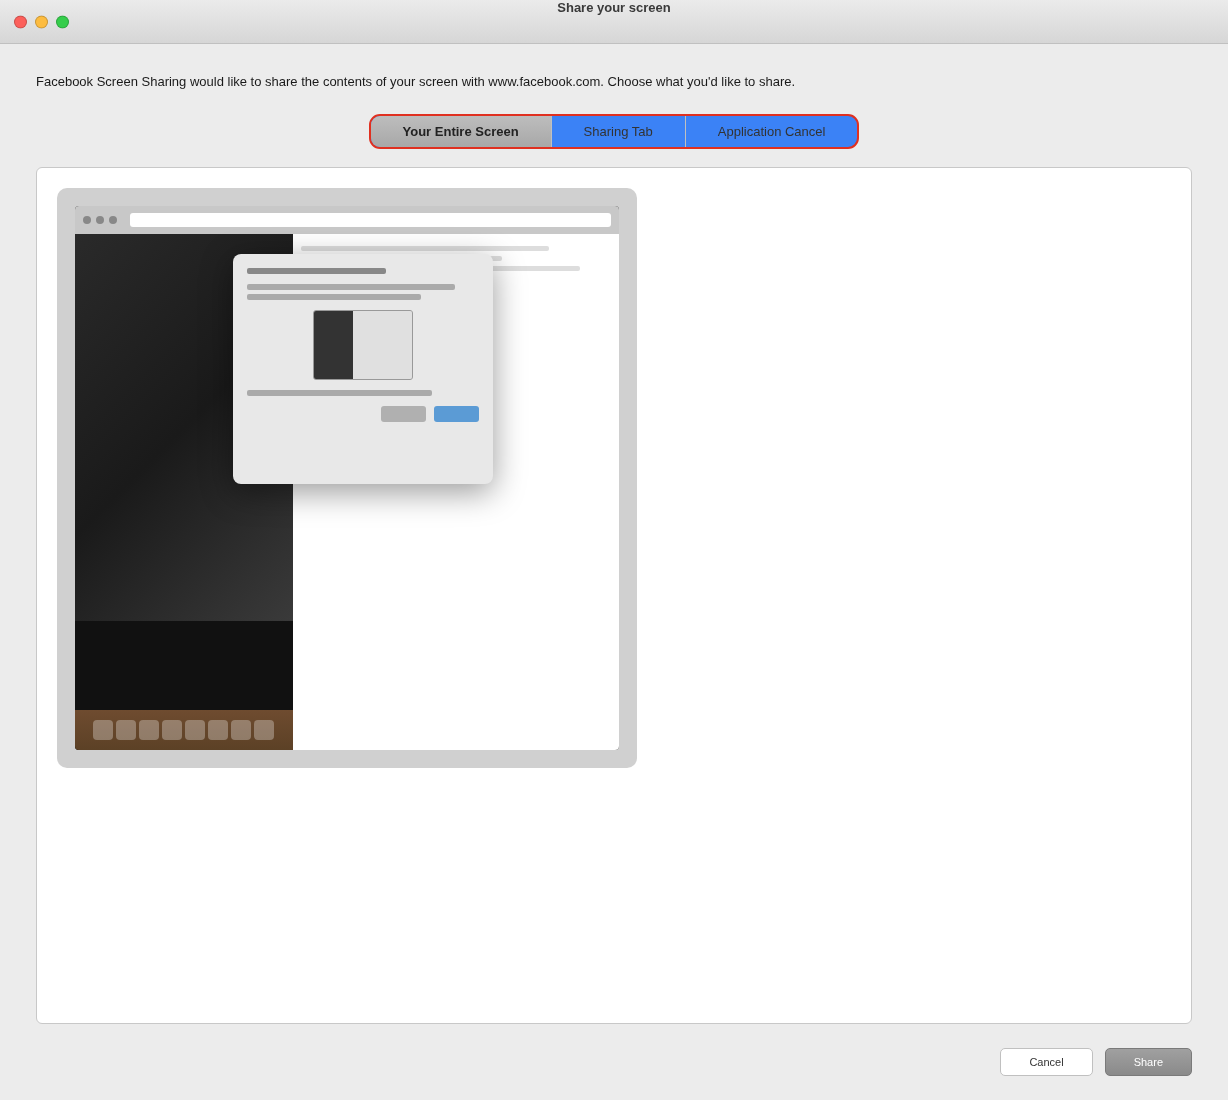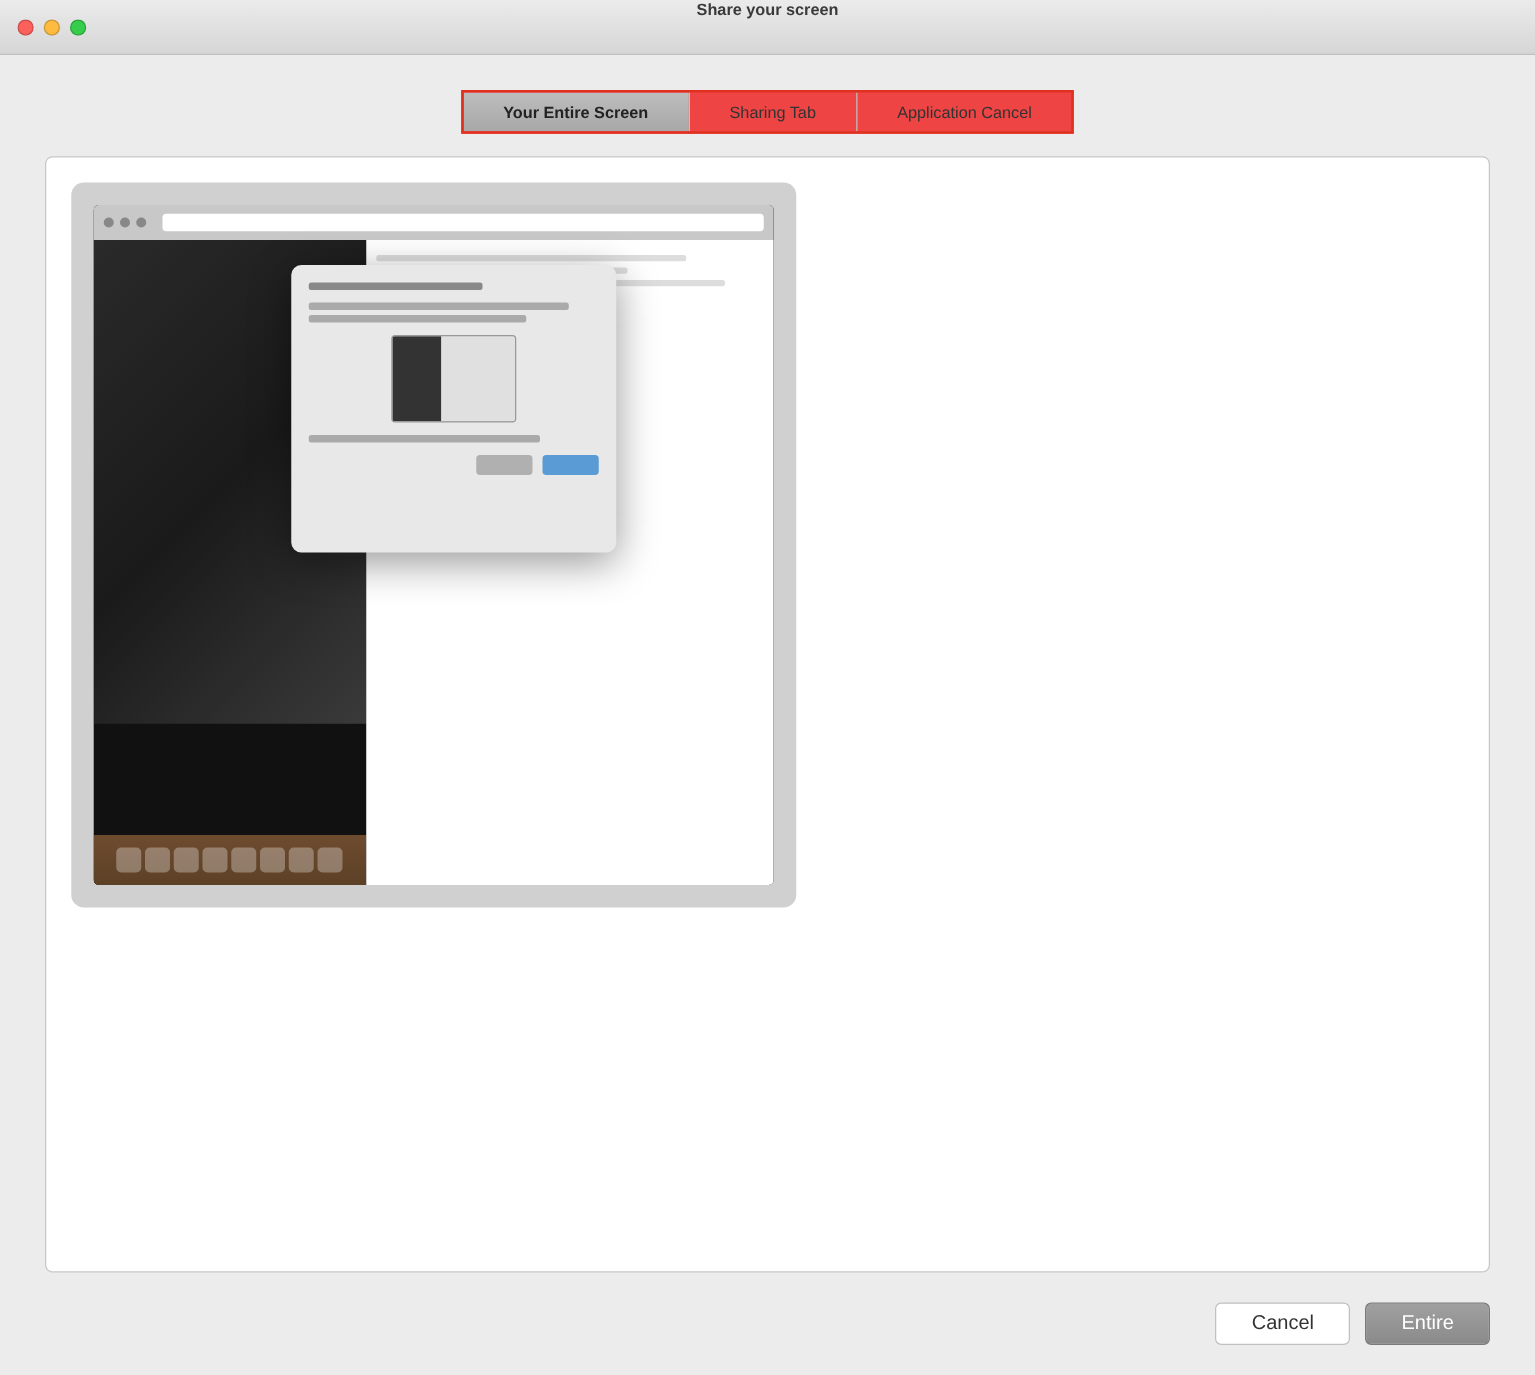--- a/index.html
+++ b/index.html
@@ -74,23 +74,23 @@
 
     .tab-selector-wrapper {
       display: flex;
       justify-content: center;
       margin-bottom: 18px;
     }
 
     .tab-selector {
       display: flex;
       border: 2.5px solid #e03020;
-      border-radius: 0;
+      border-radius: 11px;
       overflow: hidden;
-      background: #ef4444;
+      background: #3b82f6;
     }
 
     .tab-btn {
       padding: 8px 32px;
       font-size: 13px;
       font-weight: 500;
       cursor: pointer;
       border: none;
       outline: none;
       background: transparent;
@@ -303,21 +303,21 @@
     .dialog-footer {
       display: flex;
       justify-content: flex-end;
       align-items: center;
       gap: 12px;
       padding-top: 4px;
     }
 
     .footer-btn {
       padding: 7px 28px;
-      font-size: 16px;
+      font-size: 11px;
       border-radius: 5px;
       cursor: pointer;
       font-weight: 500;
       outline: none;
     }
 
     .btn-cancel {
       background: #ffffff;
       border: 1px solid #c0c0c0;
       color: #333;
@@ -335,20 +335,21 @@
 <div class="title-bar">
   <div class="window-controls">
     <div class="window-btn close"></div>
     <div class="window-btn minimize"></div>
     <div class="window-btn maximize"></div>
   </div>
   <span class="title-bar-title">Share your screen</span>
 </div>
 
 <div class="dialog-body">
+  <p class="description-text">Facebook Screen Sharing would like to share the contents of your screen with www.facebook.com. Choose what you'd like to share.</p>
 
   <div class="tab-selector-wrapper">
     <div class="tab-selector">
       <button class="tab-btn active">Your Entire Screen</button>
       <button class="tab-btn">Sharing Tab</button>
       <button class="tab-btn">Application Cancel</button>
     </div>
   </div>
 
   <div class="preview-area">
@@ -401,15 +402,15 @@
               </div>
             </div>
           </div>
         </div>
       </div>
     </div>
   </div>
 
   <div class="dialog-footer">
     <button class="footer-btn btn-cancel">Cancel</button>
-    <button class="footer-btn btn-share">Entire</button>
+    <button class="footer-btn btn-share">Share</button>
   </div>
 </div>
 
 </body></html>

